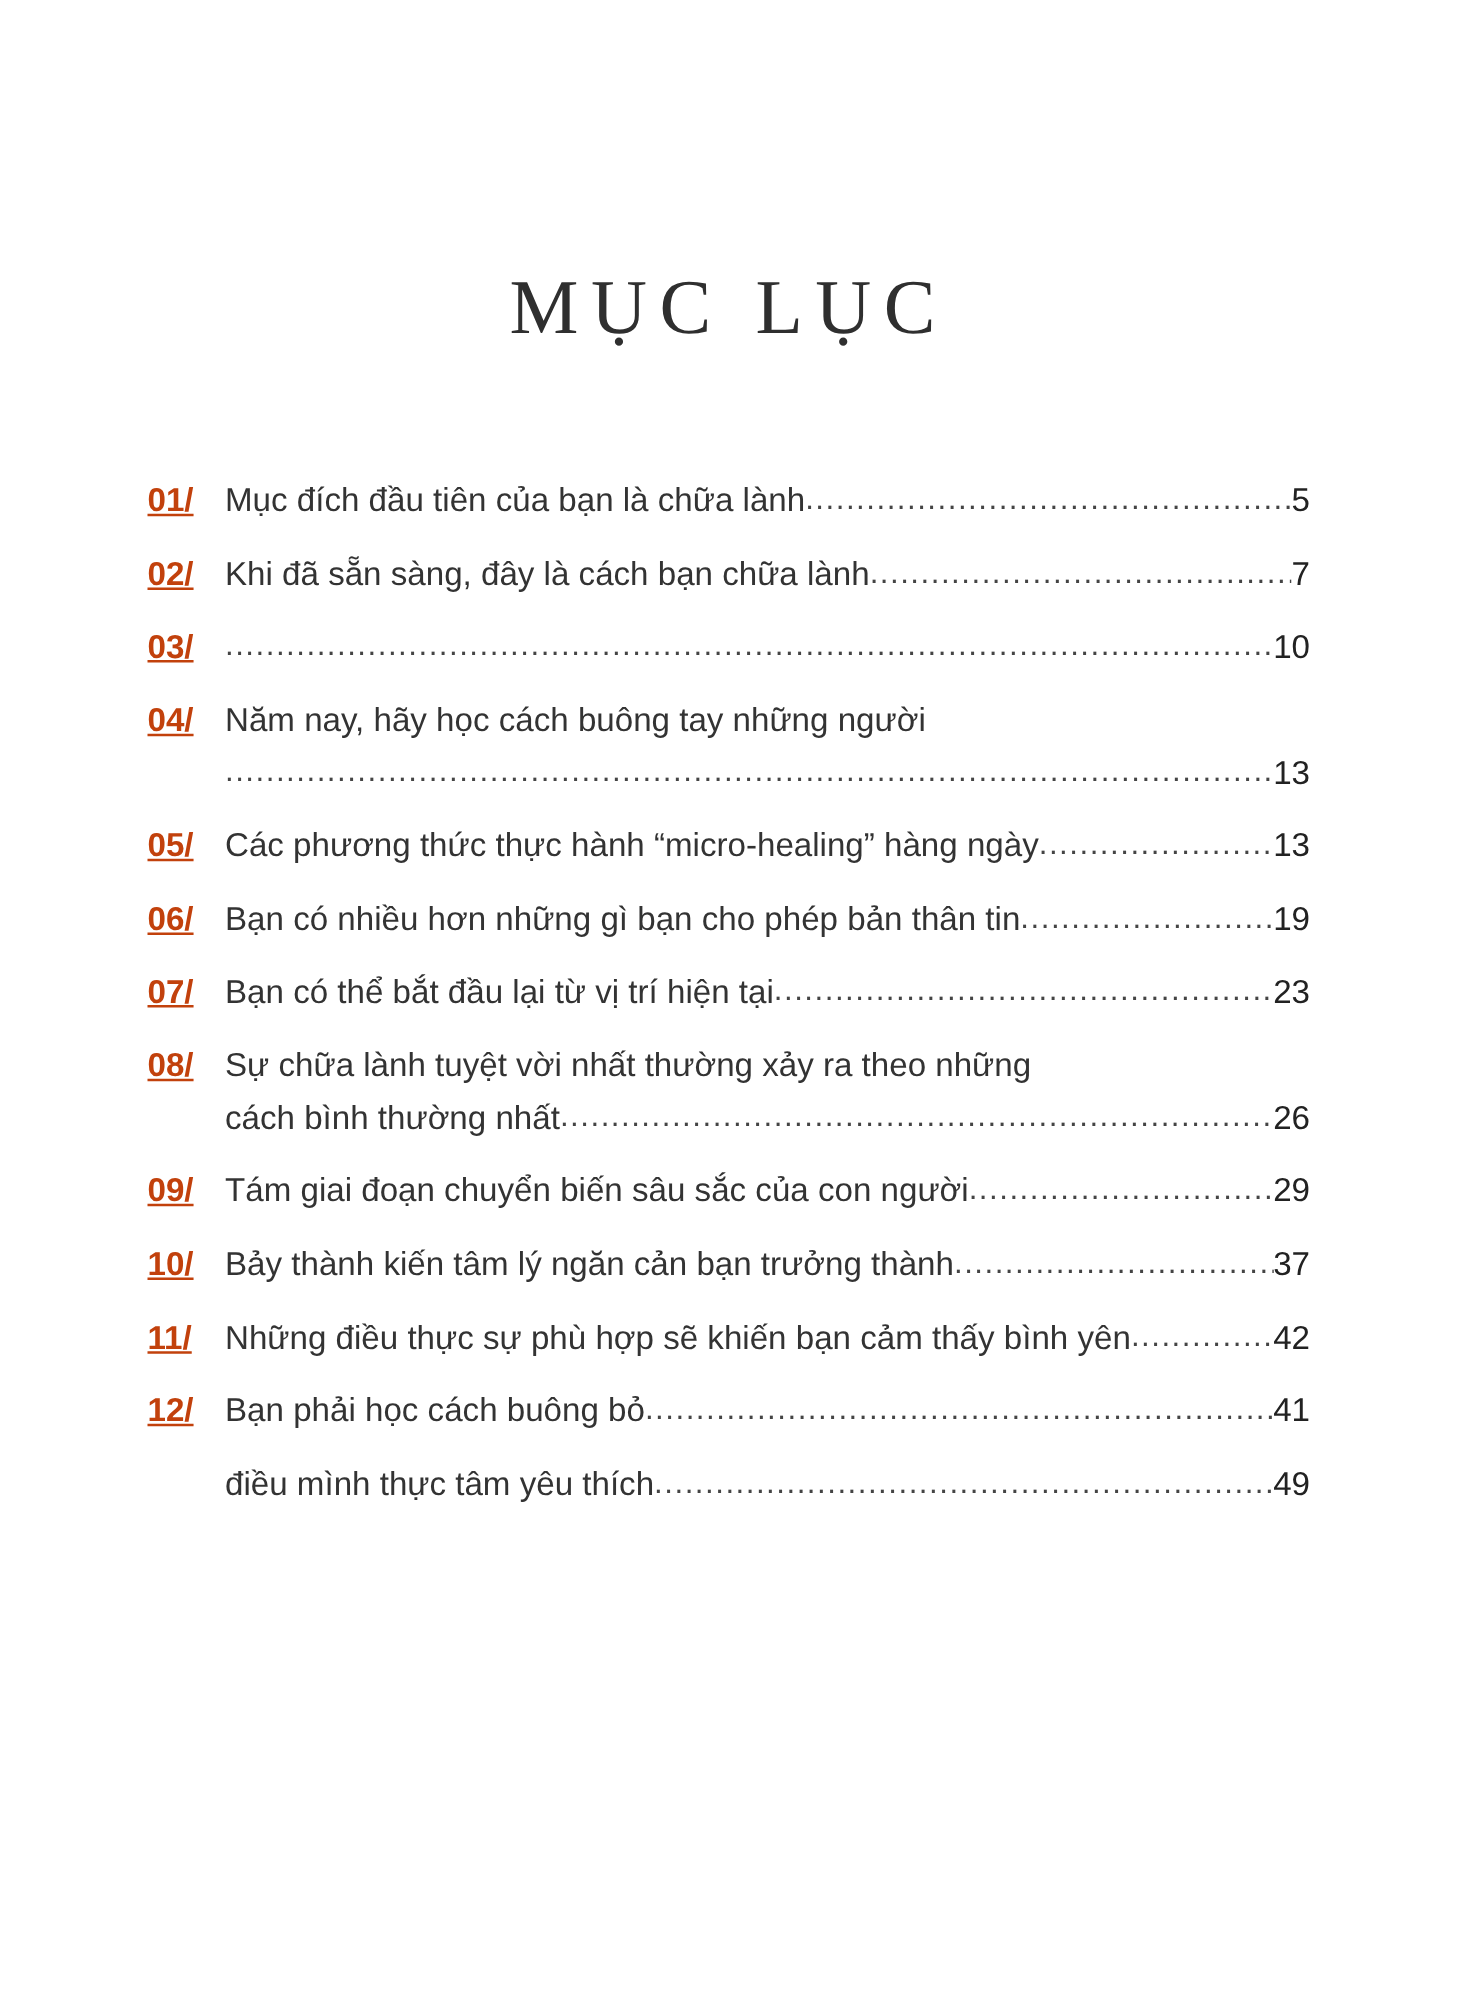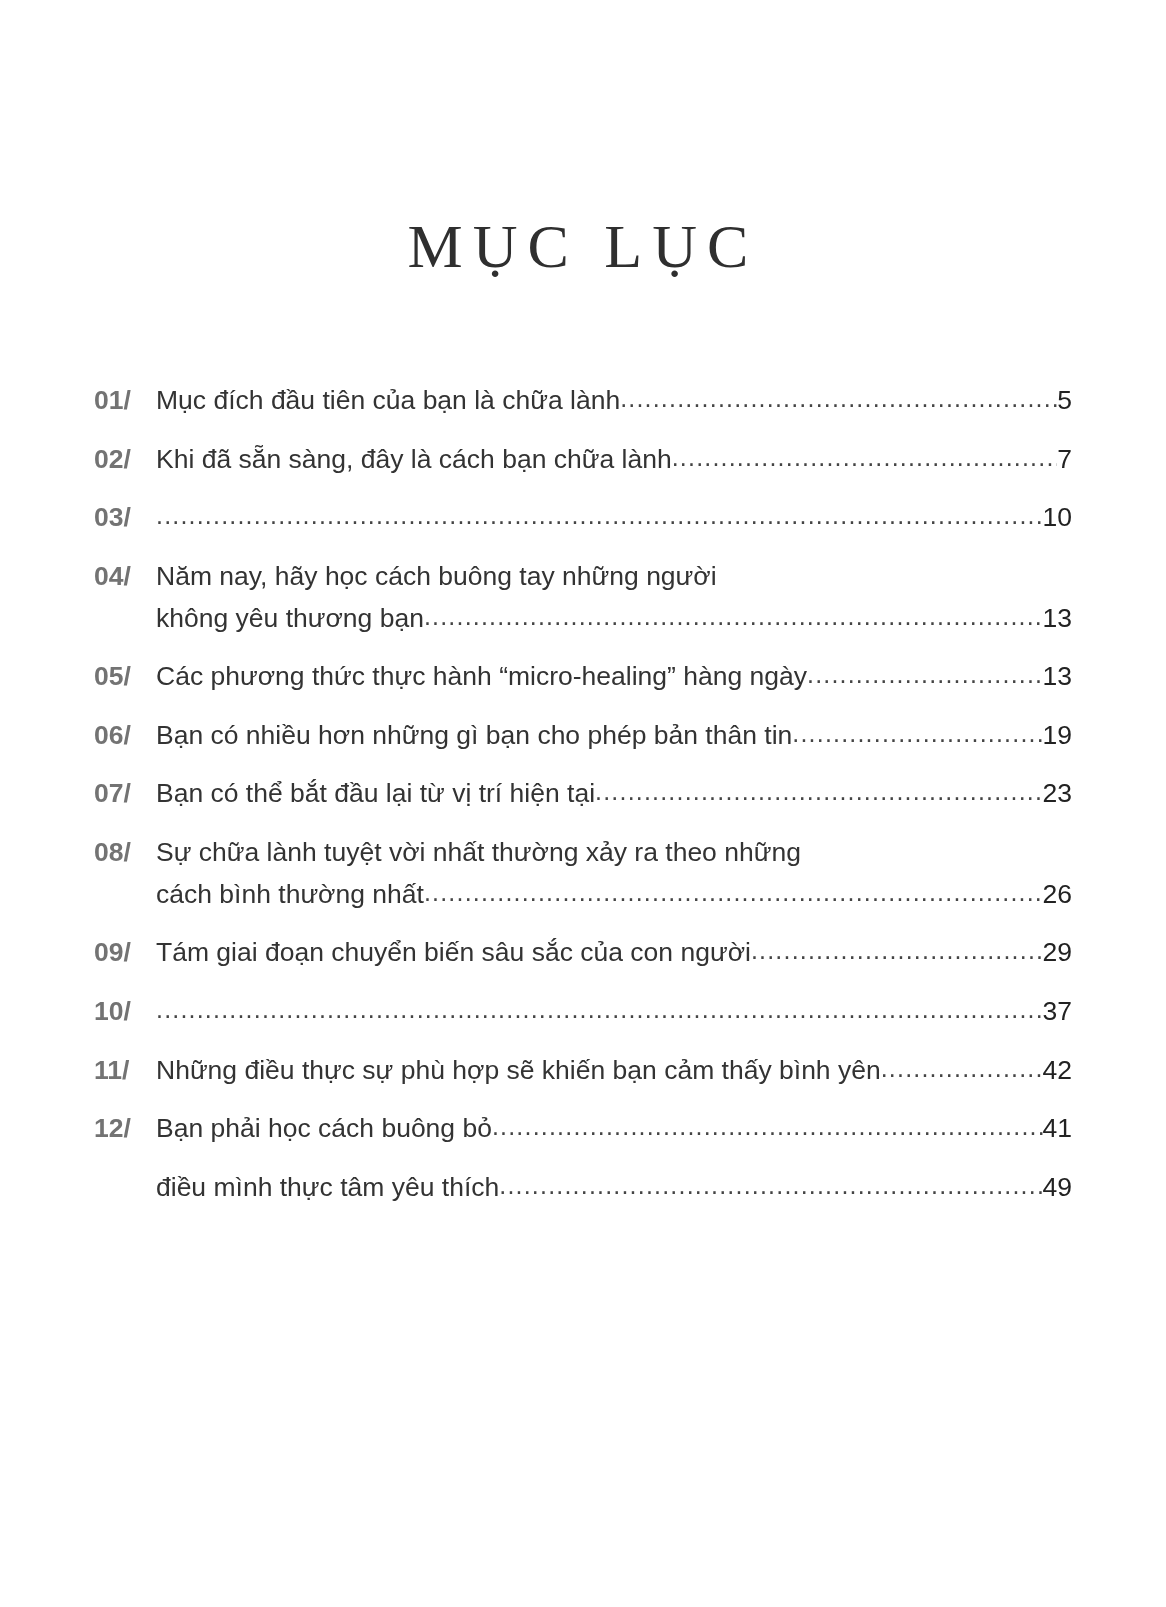--- a/index.html
+++ b/index.html
@@ -14,21 +14,21 @@
     font-family: "Liberation Sans", sans-serif;
     color: #2b2b2b;
     overflow: hidden;
   }
 
   .page {
     position: relative;
     width: 1166px;
     height: 1333px;
     box-sizing: border-box;
-    padding: 0 94px;
+    padding: 0 118px;
   }
 
   .toc-title {
     text-align: center;
     font-family: "Liberation Serif", serif;
     font-size: 62px;
     letter-spacing: 10px;
     font-weight: 400;
     color: #2f2f2f;
     margin: 0;
@@ -54,22 +54,23 @@
   .entry-row {
     display: flex;
     align-items: baseline;
     width: 100%;
   }
 
   .entry-num {
     flex: 0 0 auto;
     font-weight: bold;
     width: 62px;
-    color: #737373;
+    color: #c2410c;
     letter-spacing: 0px;
+    text-decoration: underline;
   }
 
   .entry-body {
     flex: 1 1 auto;
     display: flex;
     align-items: baseline;
     min-width: 0;
   }
 
   .entry-text {
@@ -152,21 +153,20 @@
       <div class="entry-row no-dots no-page">
         <span class="entry-num">04/</span>
         <span class="entry-body">
           <span class="entry-text">Năm nay, hãy học cách buông tay những người</span>
 
         </span>
       </div>
       <div class="entry-line2">
         <span class="entry-num-spacer"></span>
         <span class="entry-body">
-          <span class="entry-text">không yêu thương bạn</span>
           <span class="dotfill">................................................................................................................................</span>
           <span class="entry-page">13</span>
         </span>
       </div>
     </li>
 
     <li class="toc-entry">
       <div class="entry-row">
         <span class="entry-num">05/</span>
         <span class="entry-body">
@@ -225,20 +225,21 @@
           <span class="dotfill">................................................................................................................................</span>
           <span class="entry-page">29</span>
         </span>
       </div>
     </li>
 
     <li class="toc-entry">
       <div class="entry-row">
         <span class="entry-num">10/</span>
         <span class="entry-body">
+          <span class="entry-text">Bảy thành kiến tâm lý ngăn cản bạn trưởng thành</span>
           <span class="dotfill">................................................................................................................................</span>
           <span class="entry-page">37</span>
         </span>
       </div>
     </li>
 
     <li class="toc-entry">
       <div class="entry-row">
         <span class="entry-num">11/</span>
         <span class="entry-body">

